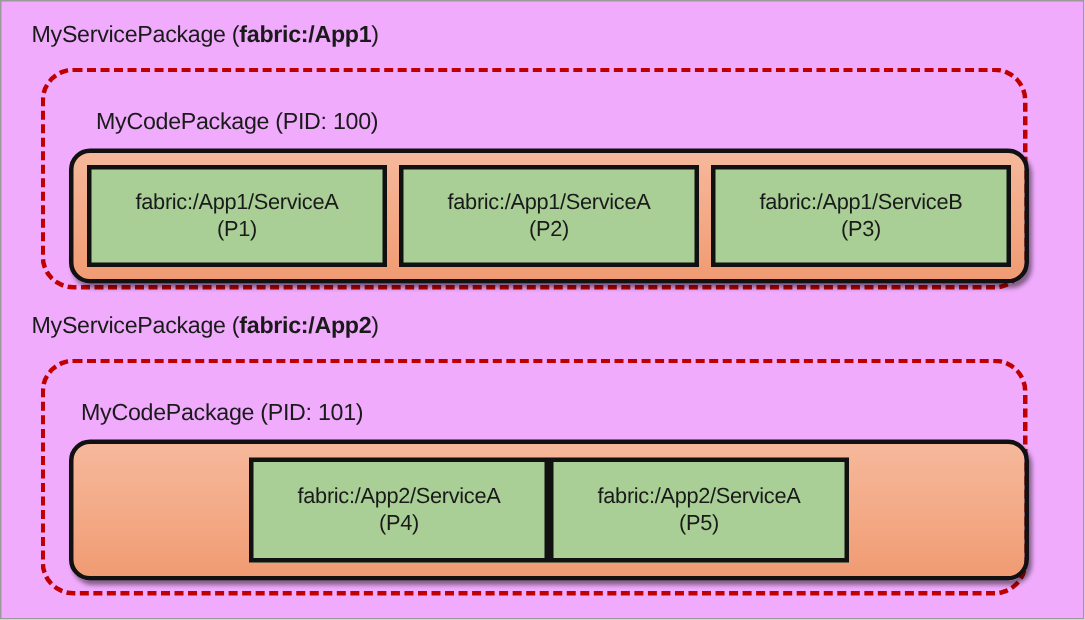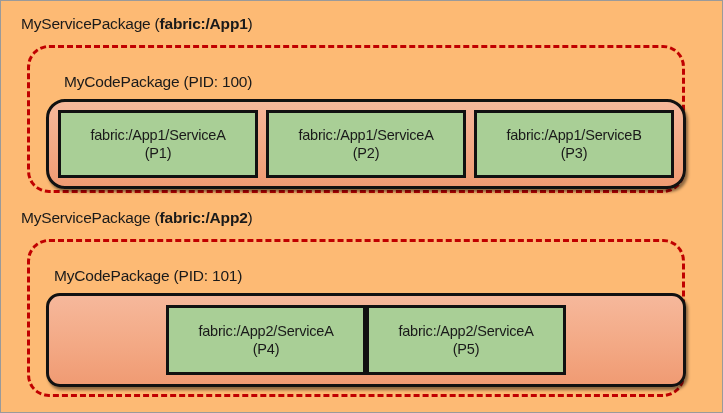--- a/index.html
+++ b/index.html
@@ -10,21 +10,21 @@
   }
   body {
     font-family: "Liberation Sans", sans-serif;
   }
 
   #canvas {
     position: relative;
     width: 723px;
     height: 413px;
     box-sizing: border-box;
-    background: #fdba74;
+    background: #f0abfc;
     border: 1px solid #9a9a9a;
     overflow: hidden;
   }
 
   
   .app-group {
     position: absolute;
     box-sizing: border-box;
   }
 
@@ -87,21 +87,21 @@
   }
   .replica .rname { display: block; }
   .replica .rpid  { display: block; }
 
   
   #app-group-1 { left: 8px;  top: 14px;  width: 694px; height: 178px; }
   #app-group-1 .app-dashed { top: 30px; height: 148px; left: 18px; right: 18px; }
   #app-group-1 .code-label { left: 55px; top: 58px; }
   #app-group-1 .code-box {
     left: 37px; top: 84px; width: 640px; height: 90px;
-    padding: 0 9px; gap: 8px; justify-content: space-between; border-radius: 19px;
+    padding: 0 9px; gap: 8px; justify-content: space-between;
   }
   #app-group-1 .replica { flex: 1 1 0; height: 68px; }
 
   
   #app-group-2 { left: 8px;  top: 208px; width: 694px; height: 190px; }
   #app-group-2 .app-dashed { top: 30px; height: 158px; left: 18px; right: 18px; }
   #app-group-2 .code-label { left: 45px; top: 58px; }
   #app-group-2 .code-box {
     left: 37px; top: 84px; width: 640px; height: 94px;
     padding: 0 24px; justify-content: center; 

